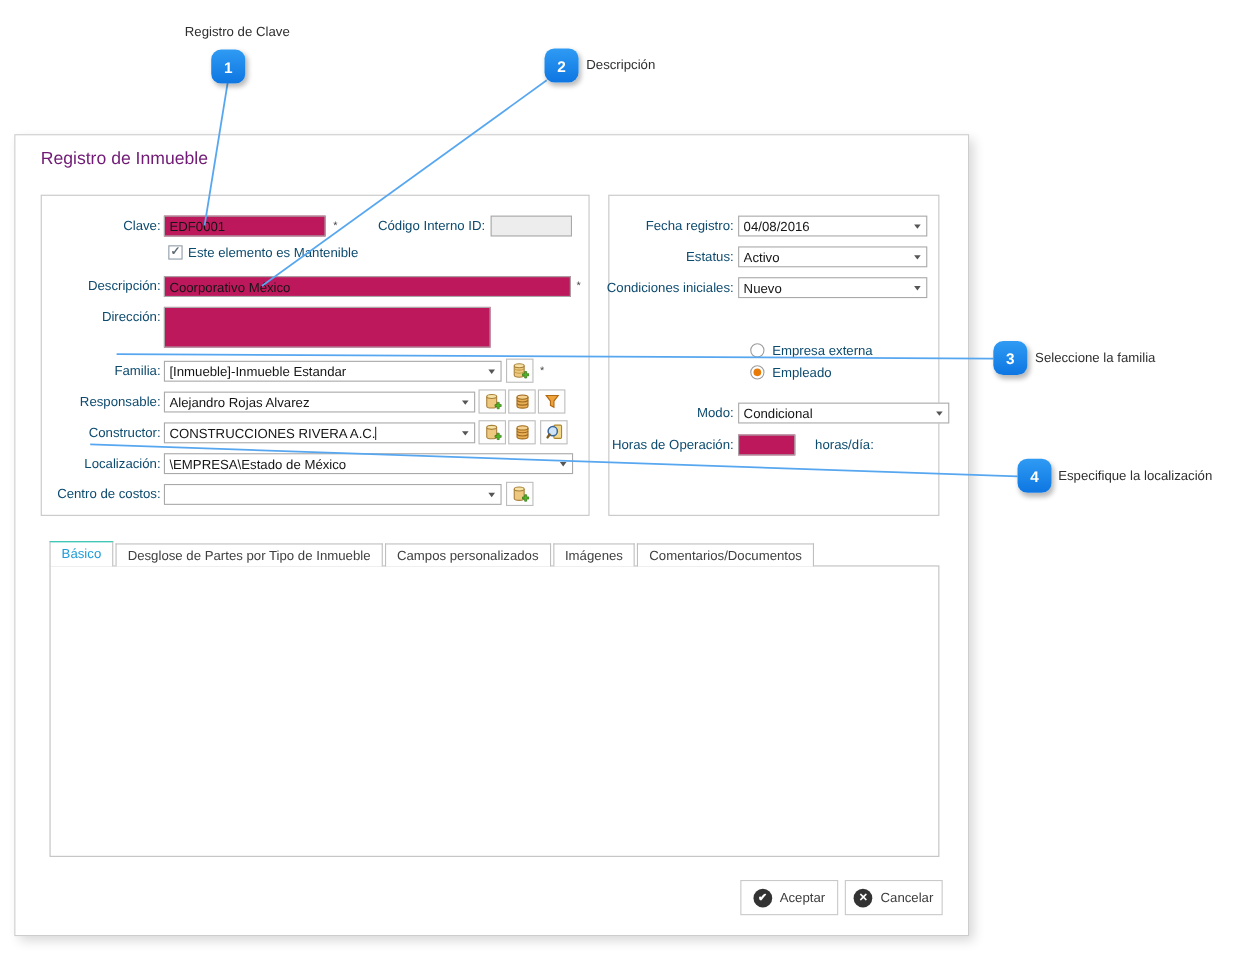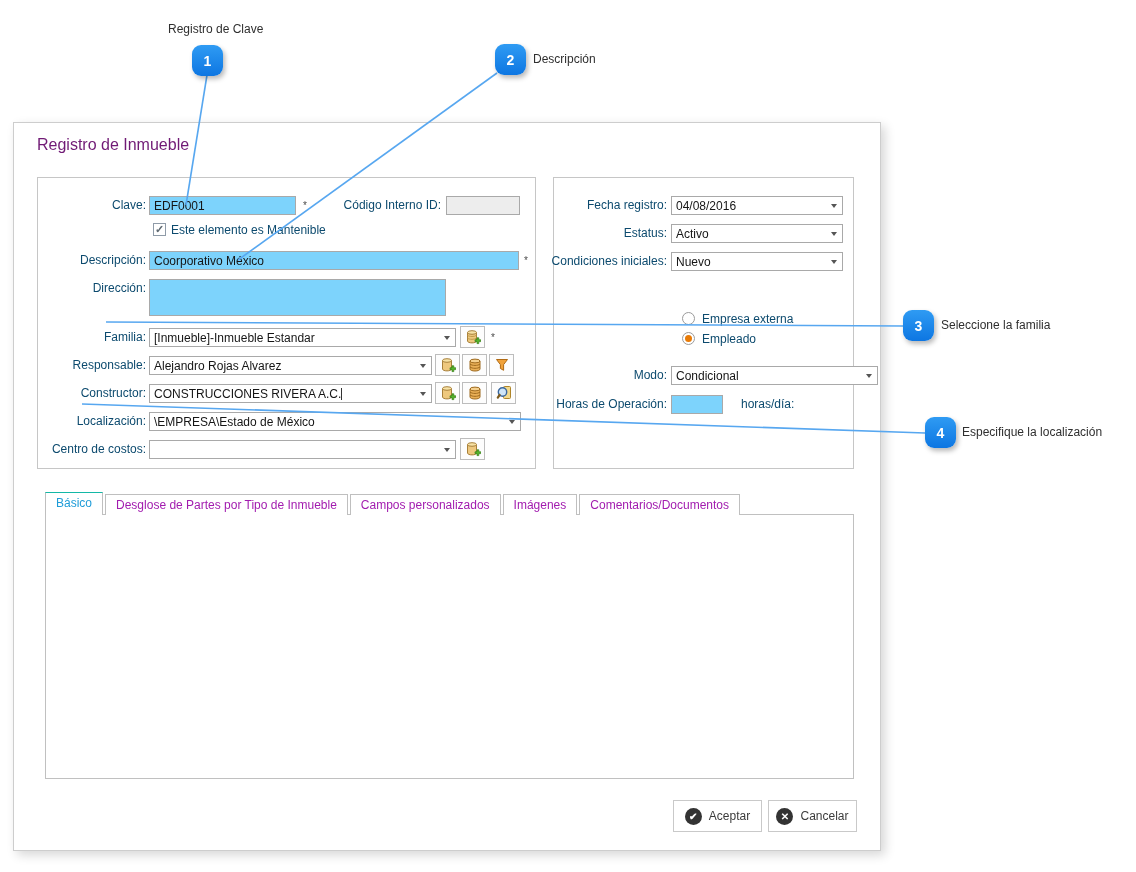--- a/index.html
+++ b/index.html
@@ -4,21 +4,21 @@
 <style>
   html,body{margin:0;padding:0}
   body{width:1136px;height:872px;position:relative;background:#fff;overflow:hidden;
        font-family:"Liberation Sans",sans-serif;}
   .dialog{position:absolute;left:13px;top:122px;width:866px;height:727px;background:#fff;
           border:1px solid #cdcdcd;box-shadow:4px 4px 10px rgba(0,0,0,.16);z-index:1}
   .title{position:absolute;left:23px;top:13px;font-size:16px;color:#701a75}
   .grp{position:absolute;border:1px solid #c6c6c6}
   .lbl{position:absolute;font-size:12px;color:#0c4a6e;white-space:nowrap;line-height:15px}
   .r{text-align:right}
-  .txt{position:absolute;box-sizing:border-box;height:19px;border:1px solid #a9a9a9;background:#7dd3fc;
+  .txt{position:absolute;box-sizing:border-box;height:19px;border:1px solid #a9a9a9;background:#be185d;
        font-family:"Liberation Sans",sans-serif;font-size:12px;color:#151515;padding:1px 4px;outline:none}
   .txt:disabled{background:#ededed}
   textarea.txt{resize:none;height:37px}
   .combo{position:absolute;box-sizing:border-box;height:19px;border:1px solid #a9a9a9;background:#fff;
          display:flex;align-items:center;justify-content:space-between;padding:0 5px 0 4px;
          font-size:12px;color:#151515;cursor:default}
   .combo .val{white-space:nowrap;overflow:hidden}
   .arrow{width:0;height:0;border-left:3.5px solid transparent;border-right:3.5px solid transparent;
          border-top:4.5px solid #555;flex:none;margin-left:4px}
   .caret{width:1px;height:12px;background:#333;flex:none;margin-right:auto}
@@ -29,21 +29,21 @@
        display:flex;align-items:center;justify-content:center;cursor:pointer}
   .chk span{visibility:hidden;font-size:11px;line-height:11px;color:#5f6a72;font-weight:bold}
   .chk.on span{visibility:visible}
   .radio{position:absolute;width:13px;height:13px;border-radius:50%;box-sizing:border-box;
          border:1px solid #9b9b9b;background:#fff;cursor:pointer}
   .radio.on::after{content:"";position:absolute;left:2px;top:2px;width:7px;height:7px;border-radius:50%;background:#e87b08}
   .fs{position:absolute;border:1px solid #c2c2c2}
   .fs-legend{position:absolute;top:-8px;left:10px;background:#fff;padding:0 4px;font-size:12px;color:#7b7b7b;white-space:nowrap}
   .tabs{position:absolute;left:31px;top:369px;height:23px;display:flex;align-items:flex-end;z-index:2}
   .tab{box-sizing:border-box;height:21px;border:1px solid #bfbfbf;border-bottom:none;background:#fff;
-       color:#a21caf;font-size:12px;padding:3px 10px 0;margin-right:2px;white-space:nowrap;cursor:pointer}
+       color:#404040;font-size:12px;padding:3px 10px 0;margin-right:2px;white-space:nowrap;cursor:pointer}
   .tab.active{height:23px;border-top:1px solid #14b8a6;color:#1e9cd8;padding-top:3px}
   .panel{position:absolute;left:31px;top:391px;width:807px;height:263px;border:1px solid #c0c0c0;background:#fff;z-index:1}
   .btn{position:absolute;box-sizing:border-box;width:89px;height:32px;border:1px solid #c9c9c9;background:#fff;
        display:flex;align-items:center;justify-content:center;gap:7px;font-size:12px;color:#3c3c3c;cursor:pointer}
   .cicon{width:17px;height:17px;border-radius:50%;background:#333;color:#fff;font-size:10px;font-weight:bold;
          display:flex;align-items:center;justify-content:center;flex:none}
   .lines{position:absolute;left:0;top:0;z-index:5;pointer-events:none}
   .lines line{stroke:#57a7f0;stroke-width:1.6}
   .balloon{position:absolute;width:31px;height:31px;border-radius:9px;
            background:linear-gradient(180deg,#2f9bf3,#0d76e2);color:#fff;font-size:14px;font-weight:bold;
@@ -198,21 +198,21 @@
     <span class="val">Nuevo</span>
     <span class="arrow"></span>
   </div>
 
   <div class="radio" style="left:668px;top:189px"></div>
   <div class="lbl" style="left:688px;top:189px">Empresa externa</div>
   <div class="radio on" style="left:668px;top:209px"></div>
   <div class="lbl" style="left:688px;top:209px">Empleado</div>
 
   <div class="lbl r" style="left:533px;top:245px;width:120px">Modo:</div>
-  <div class="combo" style="left:657px;top:243px;width:207px">
+  <div class="combo" style="left:657px;top:243px;width:192px">
     <span class="val">Condicional</span>
     <span class="arrow"></span>
   </div>
 
   <div class="lbl r" style="left:523px;top:274px;width:130px">Horas de Operación:</div>
   <input class="txt" style="left: 657px; top: 272px; width: 52px;" value="">
   <div class="lbl" style="left:727px;top:274px">horas/día:</div>
 
   <div class="tabs">
     <div class="tab active">Básico</div>

